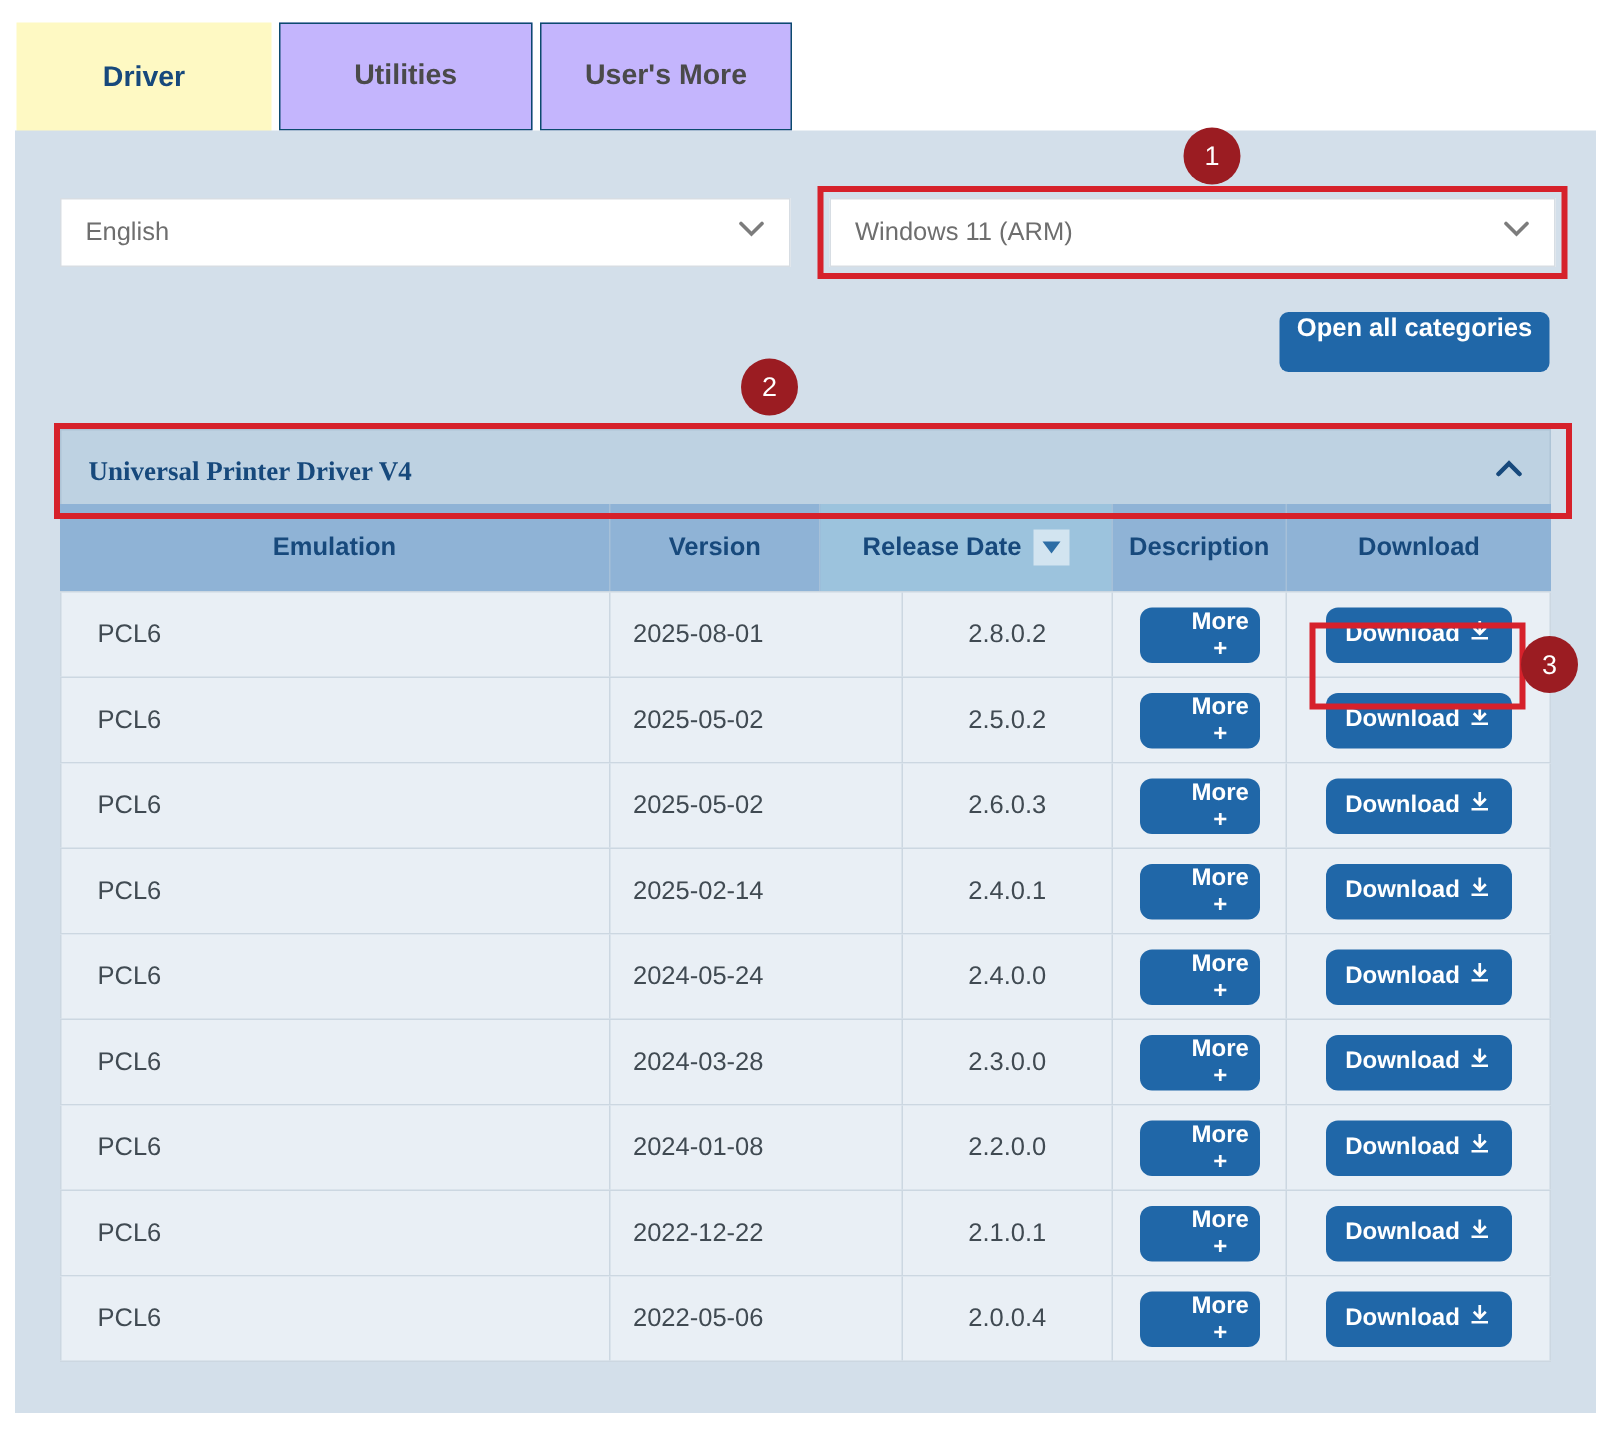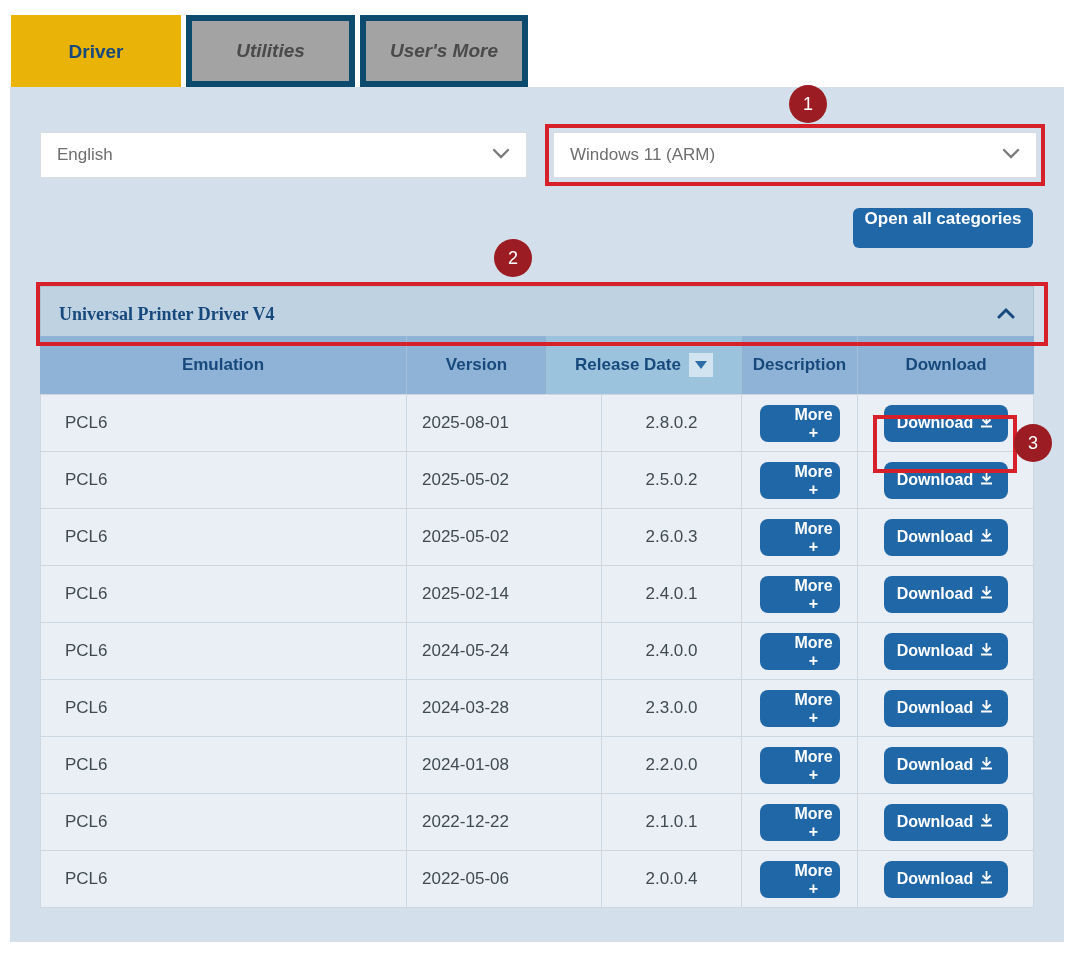--- a/index.html
+++ b/index.html
@@ -3,22 +3,22 @@
 <meta charset="utf-8">
 <style>
   html,body{margin:0;padding:0;background:#ffffff;}
   .page{
     position:relative;width:1074px;height:958px;background:#ffffff;overflow:hidden;
     font-family:"Liberation Sans","DejaVu Sans",sans-serif;
   }
   
   .tab{position:absolute;top:15px;height:72px;display:flex;align-items:center;justify-content:center;
        font-size:19px;font-weight:bold;cursor:pointer;}
-  .tab-driver{left:11px;width:170px;height:74px;background:#eab308;color:#17497c;}
-  .tab-idle{background:#a3a3a3;border:6px solid #0c4a6e;color:#4a4a4a;box-sizing:border-box;font-style:italic;}
+  .tab-driver{left:11px;width:170px;height:74px;background:#fef9c3;color:#17497c;}
+  .tab-idle{background:#c4b5fd;border:1px solid #0c4a6e;color:#4a4a4a;box-sizing:border-box;}
   .tab-utilities{left:186px;width:169px;}
   .tab-guide{left:360px;width:168px;}
   
   .panel{position:absolute;left:10px;top:87px;width:1054px;height:855px;background:#d3dfea;}
   
   .select{position:absolute;height:46px;background:#ffffff;border:1px solid #d7dde3;box-sizing:border-box;
           display:flex;align-items:center;justify-content:space-between;padding:0 16px;cursor:pointer;}
   .select-language{left:40px;top:132px;width:487px;}
   .select-os{left:553px;top:132px;width:484px;}
   .select .val{font-size:17px;color:#6e6e6e;}

